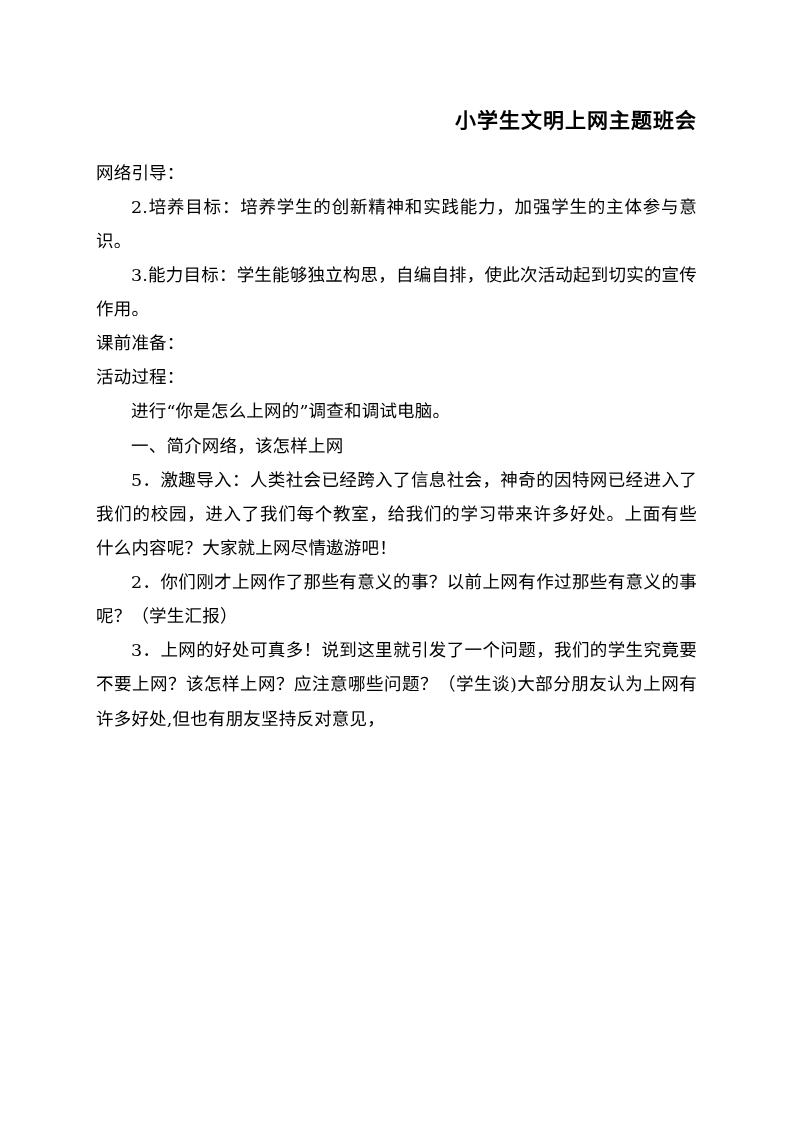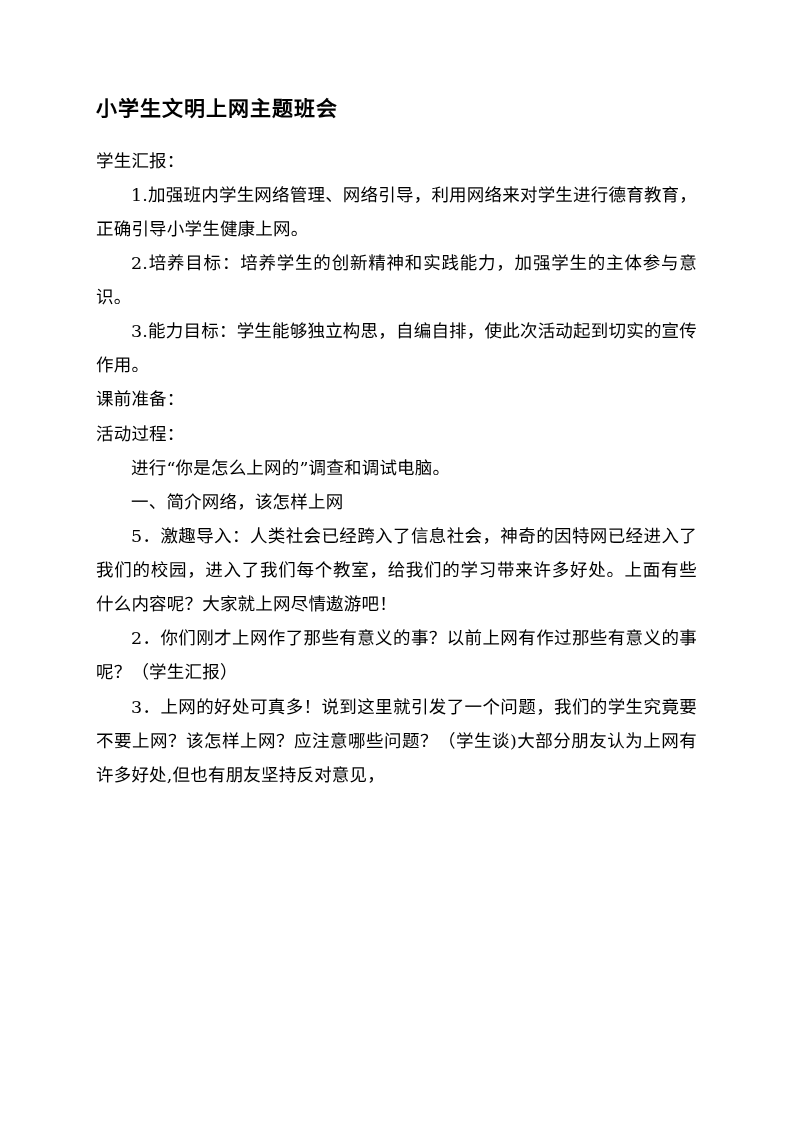--- a/index.html
+++ b/index.html
@@ -16,25 +16,25 @@
     overflow: hidden;
   }
   .page {
     width: 793px;
     height: 1122px;
     box-sizing: border-box;
     padding: 92px 96px 60px 96px;
     position: relative;
   }
   .doc-title {
-    text-align: left;
+    text-align: right;
     font-size: 21px;
     font-weight: bold;
     letter-spacing: 1px;
-    margin: 0 0 18px 0;
+    margin: 12px 0 18px 0;
     line-height: 1.6;
   }
   .para {
     font-size: 17.5px;
     line-height: 1.95;
     margin: 0;
     text-align: justify;
     text-justify: inter-ideograph;
     letter-spacing: 0.2px;
   }
@@ -44,22 +44,21 @@
   .flush {
     text-indent: 0;
   }
 </style>
 </head>
 <body>
 
 <div class="page">
   <h1 class="doc-title">小学生文明上网主题班会</h1>
 
-  <p class="para flush">学生汇报：</p>
-  <p class="para indent">1.加强班内学生网络管理、网络引导，利用网络来对学生进行德育教育，正确引导小学生健康上网。</p>
+  <p class="para flush">网络引导：</p>
   <p class="para indent">2.培养目标：培养学生的创新精神和实践能力，加强学生的主体参与意识。</p>
   <p class="para indent">3.能力目标：学生能够独立构思，自编自排，使此次活动起到切实的宣传作用。</p>
   <p class="para flush">课前准备：</p>
   <p class="para flush">活动过程：</p>
   <p class="para indent">进行“你是怎么上网的”调查和调试电脑。</p>
   <p class="para indent">一、简介网络，该怎样上网</p>
   <p class="para indent">5．激趣导入：人类社会已经跨入了信息社会，神奇的因特网已经进入了我们的校园，进入了我们每个教室，给我们的学习带来许多好处。上面有些什么内容呢？大家就上网尽情遨游吧！</p>
   <p class="para indent">2．你们刚才上网作了那些有意义的事？以前上网有作过那些有意义的事呢？（学生汇报）</p>
   <p class="para indent">3．上网的好处可真多！说到这里就引发了一个问题，我们的学生究竟要不要上网？该怎样上网？应注意哪些问题？（学生谈)大部分朋友认为上网有许多好处,但也有朋友坚持反对意见，</p>
 </div>

